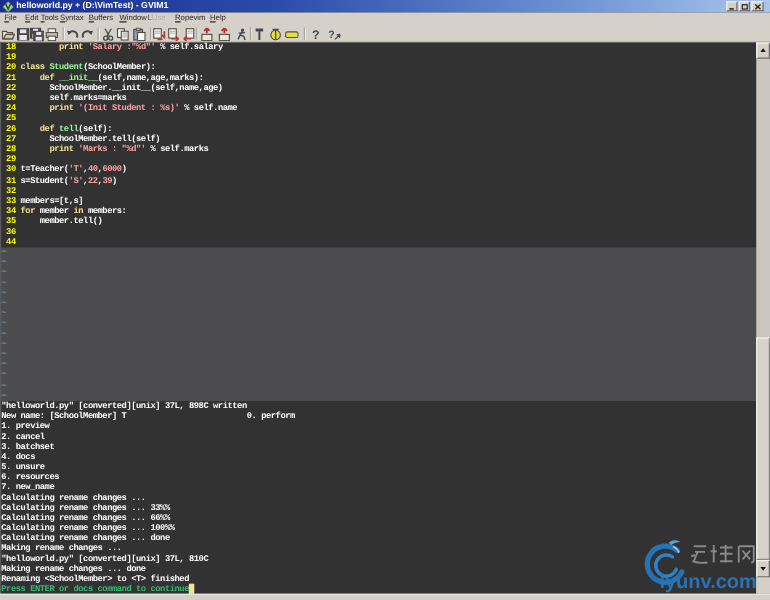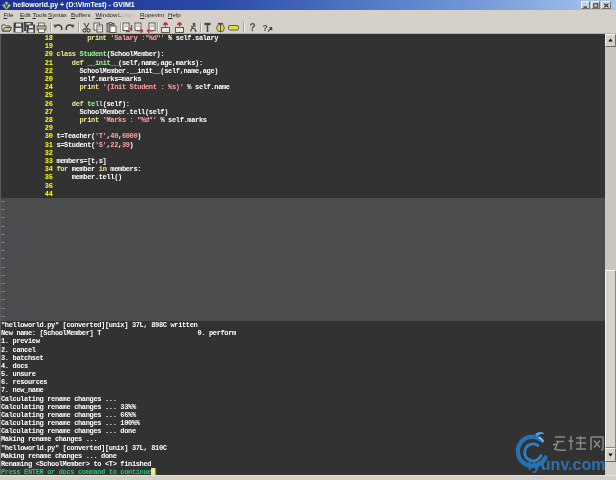--- a/index.html
+++ b/index.html
@@ -14,21 +14,21 @@
 #menu{left:0;top:10px;width:616px;height:10px;background:#d5d1c9;}
 #menu span{position:absolute;top:0.5px;font-size:6.2px;color:#262626;font-family:"Liberation Sans",sans-serif;}
 
 #toolbar{left:0;top:20px;width:616px;height:14px;background:#d5d1c9;border-bottom:1px solid #b8b4ac;box-sizing:border-box;}
 .ico{position:absolute;top:1.5px;width:11px;height:11px;opacity:0.88;}
 .sep{position:absolute;top:2px;width:1px;height:10px;background:#a8a49c;border-right:1px solid #eee;}
 
 #editor{left:0;top:34px;width:605px;height:287px;background:#333233;border-left:1px solid #5a5a5a;box-sizing:border-box;}
 pre{margin:0;font-family:"Liberation Mono",monospace;font-weight:bold;font-size:7px;letter-spacing:-0.35px;line-height:8.2px;color:#fff;}
 pre.msg{line-height:8.17px;}
-.ln{color:#ffff00;padding-left:40px;}
+.ln{color:#ffff00;}
 .k{color:#f0e68c;text-align:right;}
 .f{color:#98fb98;}
 .s{color:#ffa0a0;}
 #nontext{left:0;top:198px;width:605px;height:123px;background:#4c4c4e;border-left:1px solid #5a5a5a;box-sizing:border-box;}
 #nontext pre{color:#6f8fb5;font-weight:bold;}
 #msgarea{left:0;top:321px;width:605px;height:155px;background:#333233;border-left:1px solid #5a5a5a;box-sizing:border-box;}
 .green{color:#31bd75;}
 .cur{background:#f0e68c;color:#f0e68c;}
 
 #bottom{left:0;top:475px;width:616px;height:5px;background:#d4d0c8;border-top:1px solid #e8e4dc;box-sizing:border-box;}

